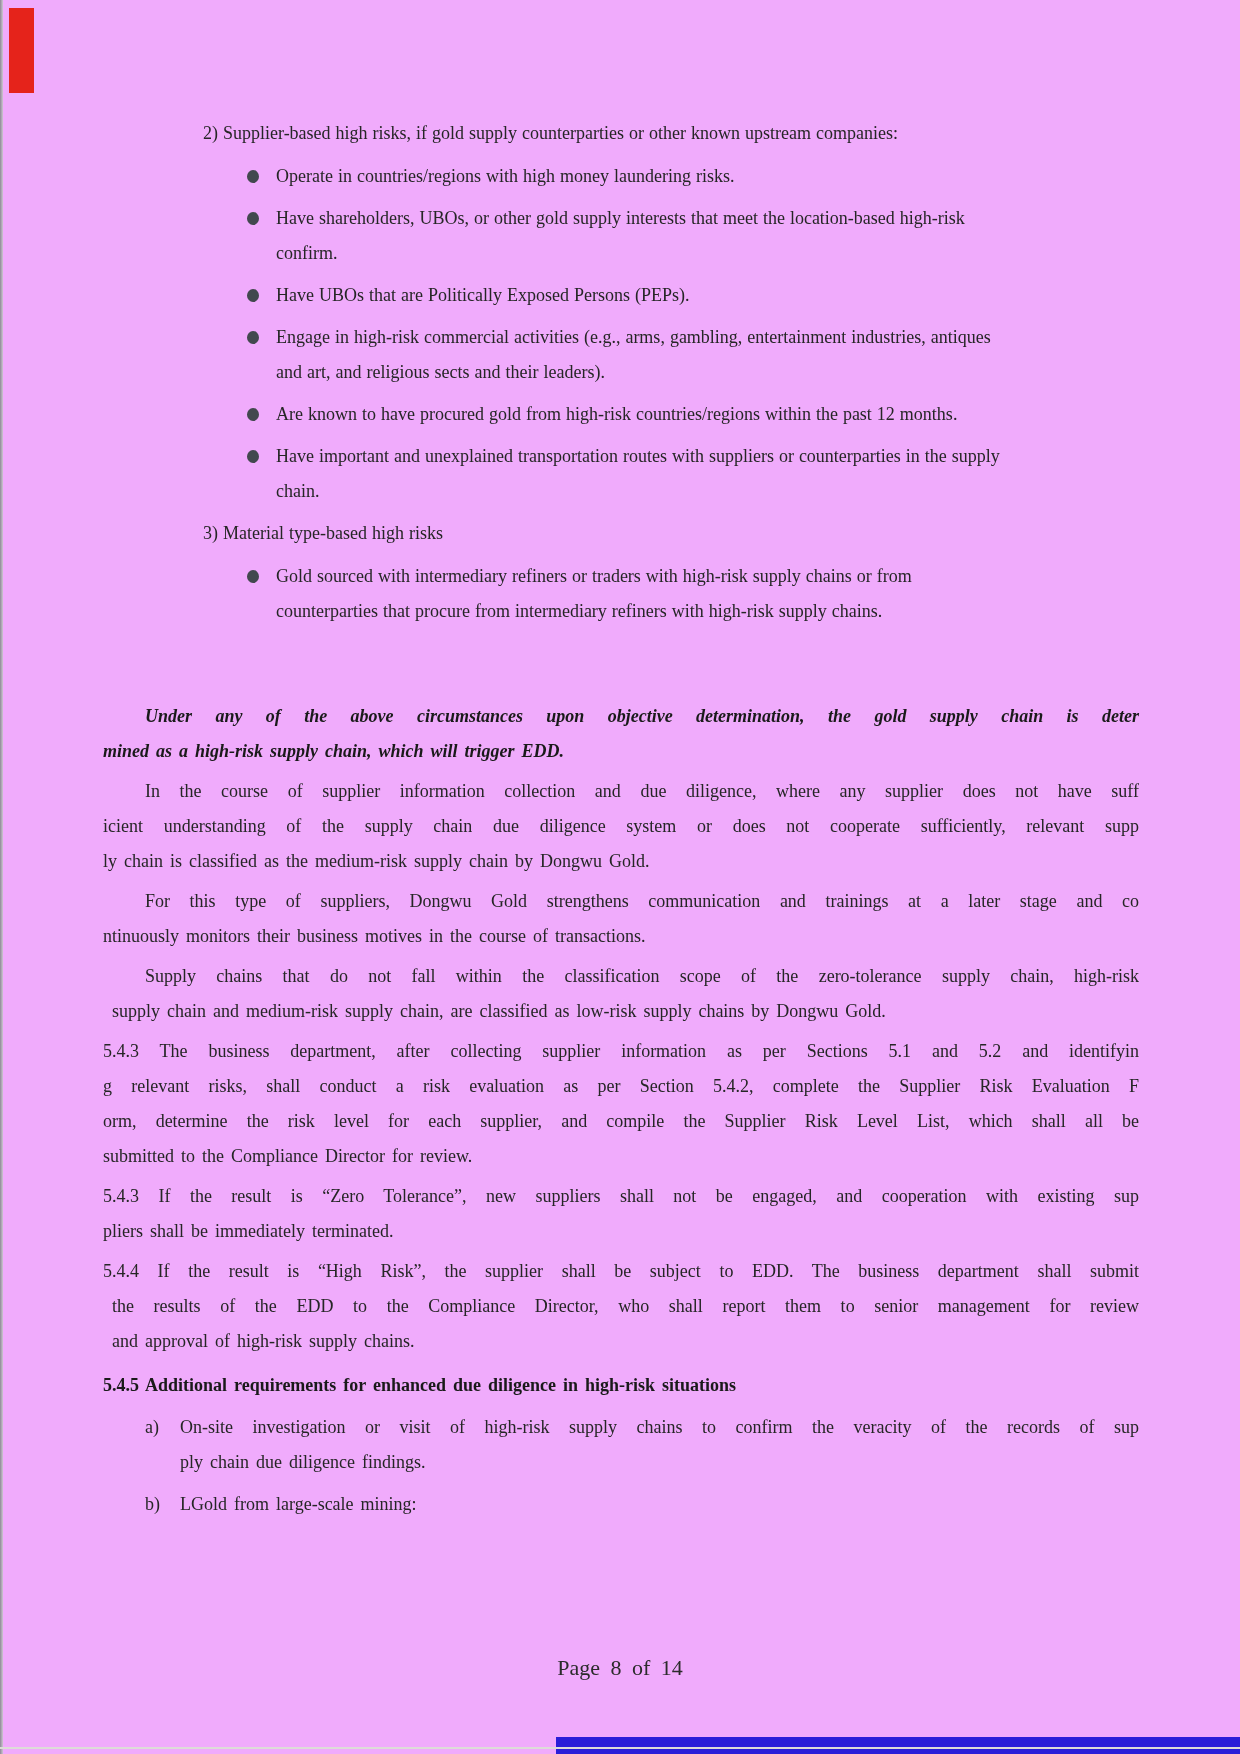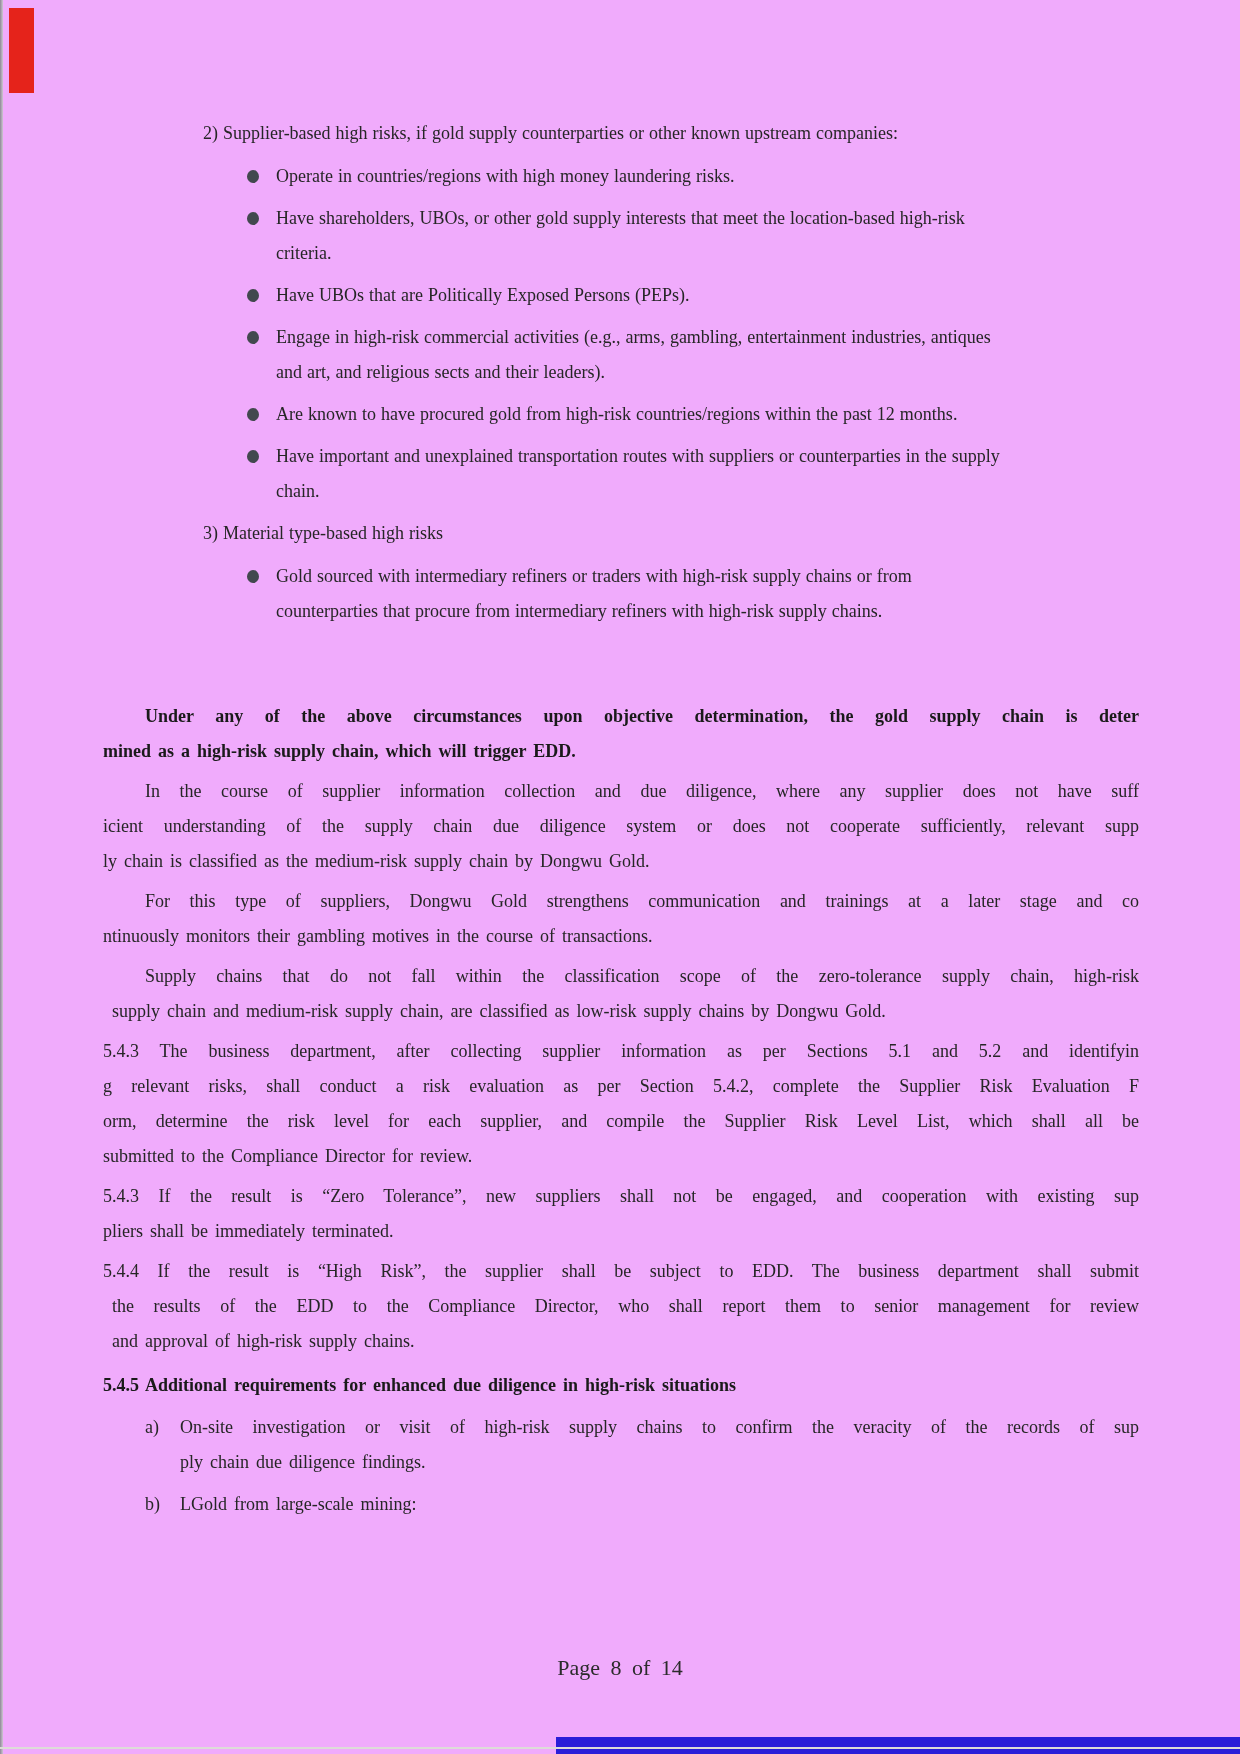--- a/index.html
+++ b/index.html
@@ -43,21 +43,21 @@
   .bold { font-weight: bold; color: #1a1a1a; }
   .it { }
   .list-heading { margin: 0 0 8px 100px; word-spacing: 0.5px; }
   .bullets { padding-left: 144px; margin: 0 0 6px 0; word-spacing: 0.5px; }
   .bullet-item { display: flex; margin-bottom: 7px; }
   .bdot {
     flex: none; width: 12px; height: 13px; border-radius: 50%;
     background: #42484e; margin-top: 11px;
   }
   .btext { margin-left: 17px; }
-  .bold-para { margin-top: 70px; }
+  .bold-para { margin-top: 70px; font-style: italic; }
   .sub-heading { margin: 10px 0 6px 42px; font-weight: bold; color: #1a1a1a; }
   .sub-heading .marker { display: inline-block; min-width: 38px; }
   .para { margin-top: 5px; }
   .heading-545 { margin: 9px 0 7px 0; font-weight: bold; color: #1a1a1a; }
   .abitem { display: flex; padding-left: 42px; margin-top: 7px; }
   .amarker { flex: none; width: 35px; }
   .abody { flex: 1; }
   .footer {
     position: absolute; left: 0; top: 1655px; width: 100%;
     text-align: center; font-size: 22px; word-spacing: 5px; color: #2b2b2b;
@@ -81,21 +81,21 @@
       <div class="bullet-item">
         <span class="bdot"></span>
         <div class="btext">
           <div>Operate in countries/regions with high money laundering risks.</div>
         </div>
       </div>
       <div class="bullet-item">
         <span class="bdot"></span>
         <div class="btext">
           <div>Have shareholders, UBOs, or other gold supply interests that meet the location-based high-risk</div>
-          <div>criteria.</div>
+          <div>confirm.</div>
         </div>
       </div>
       <div class="bullet-item">
         <span class="bdot"></span>
         <div class="btext">
           <div>Have UBOs that are Politically Exposed Persons (PEPs).</div>
         </div>
       </div>
       <div class="bullet-item">
         <span class="bdot"></span>
@@ -138,21 +138,21 @@
 
 
     <div class="para">
       <div class="jline indent">In the course of supplier information collection and due diligence, where any supplier does not have suff</div>
       <div class="jline">icient understanding of the supply chain due diligence system or does not cooperate sufficiently, relevant supp</div>
       <div>ly chain is classified as the medium-risk supply chain by Dongwu Gold.</div>
     </div>
 
     <div class="para">
       <div class="jline indent">For this type of suppliers, Dongwu Gold strengthens communication and trainings at a later stage and co</div>
-      <div>ntinuously monitors their gambling motives in the course of transactions.</div>
+      <div>ntinuously monitors their business motives in the course of transactions.</div>
     </div>
 
 
     <div class="para">
       <div class="jline indent">Supply chains that do not fall within the classification scope of the zero-tolerance supply chain, high-risk</div>
       <div class="sm-ind">supply chain and medium-risk supply chain, are classified as low-risk supply chains by Dongwu Gold.</div>
     </div>
 
     <div class="para">
       <div class="jline">5.4.3 The business department, after collecting supplier information as per Sections 5.1 and 5.2 and identifyin</div>

